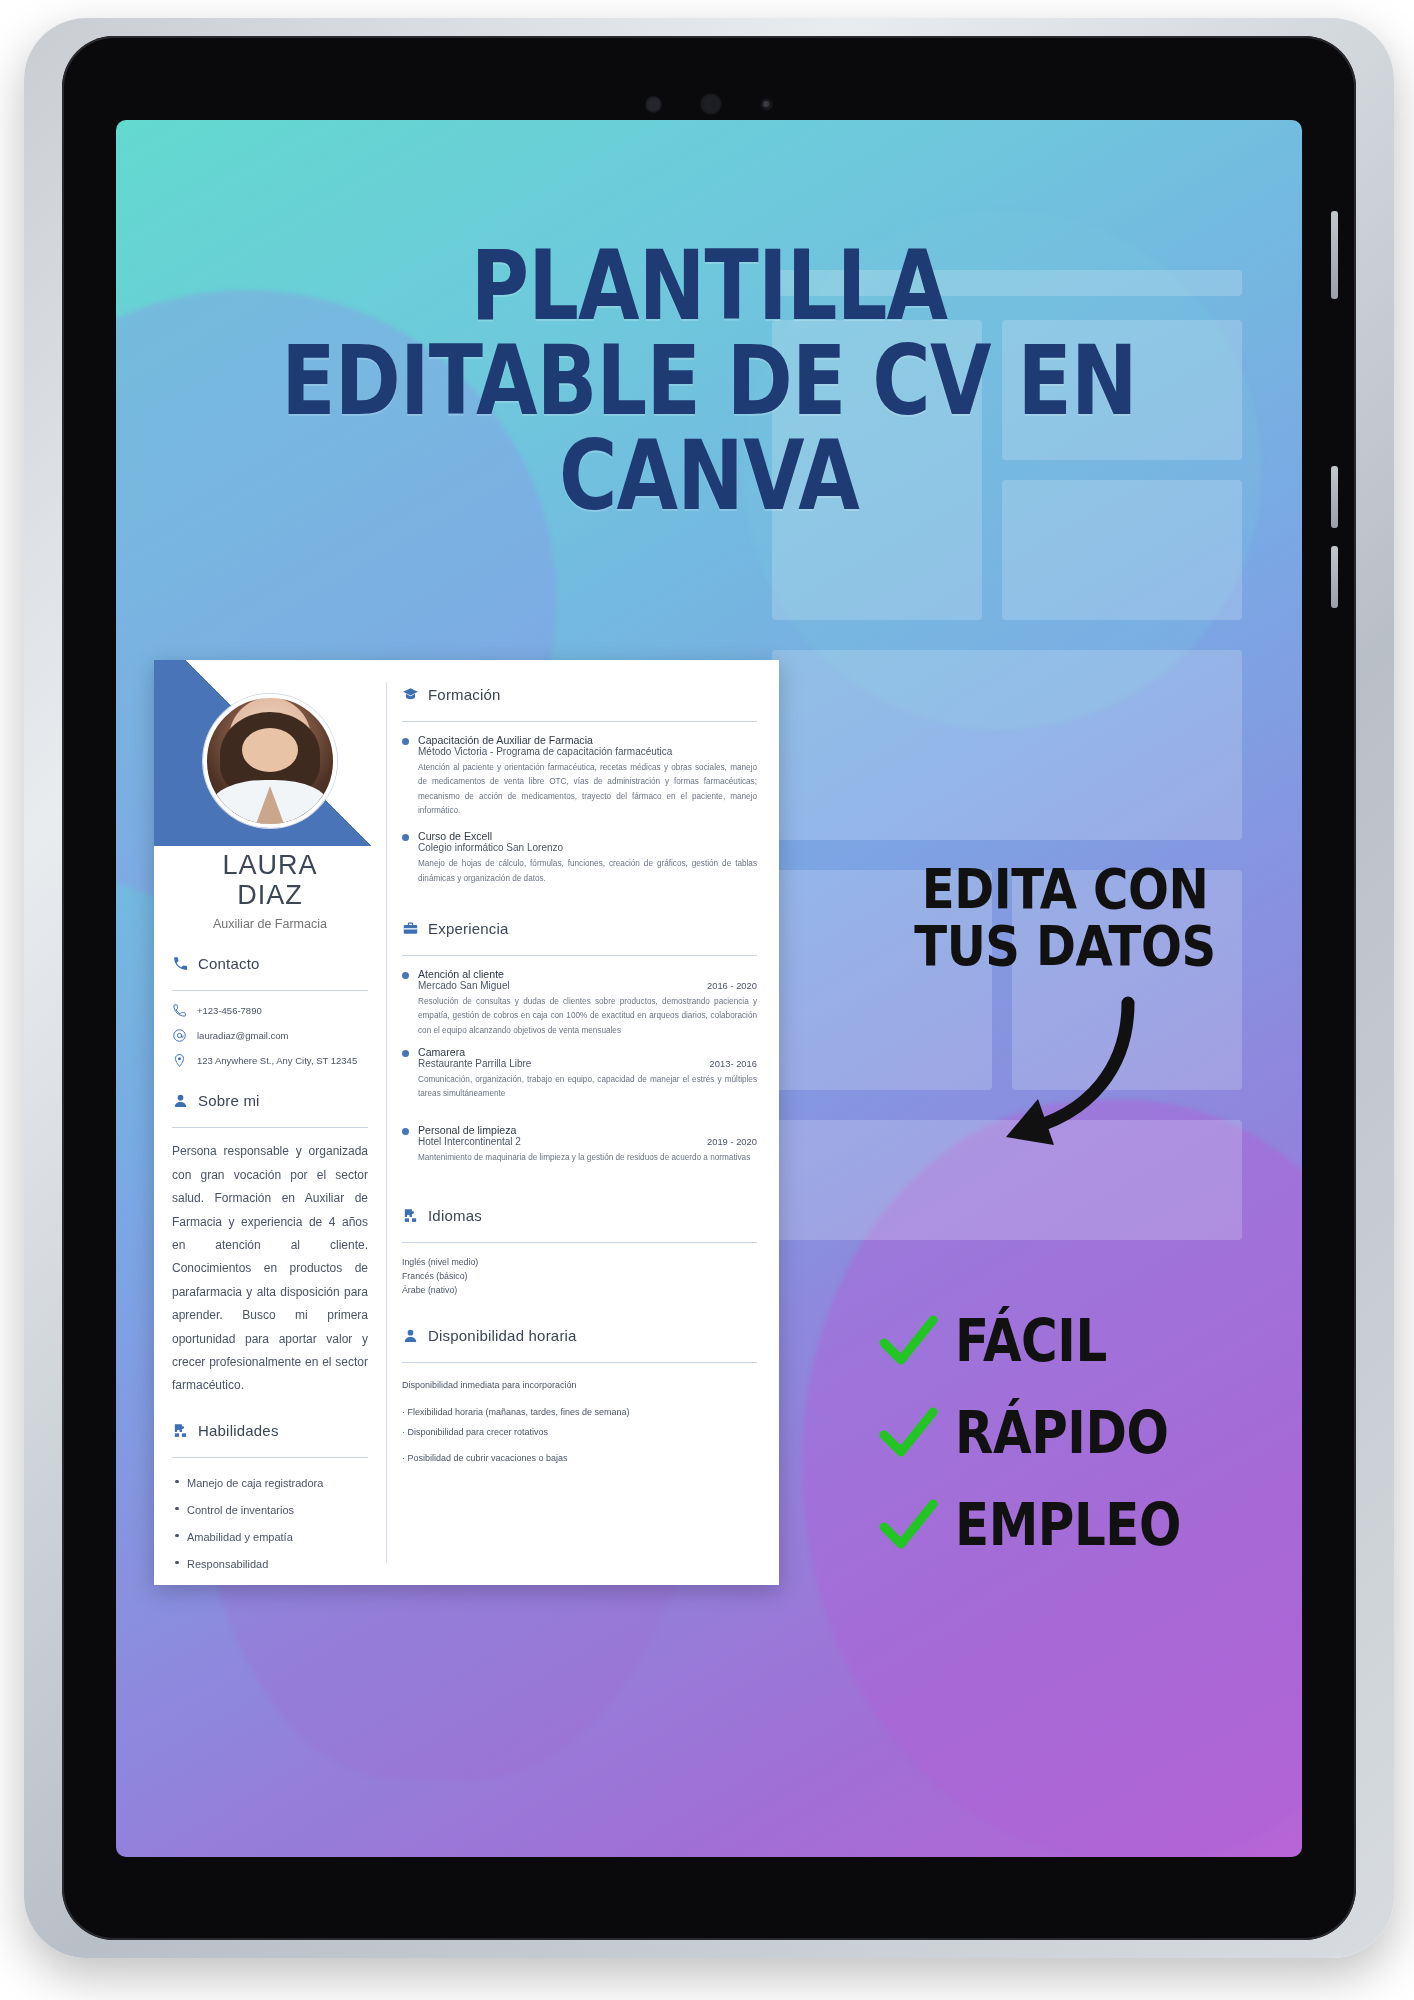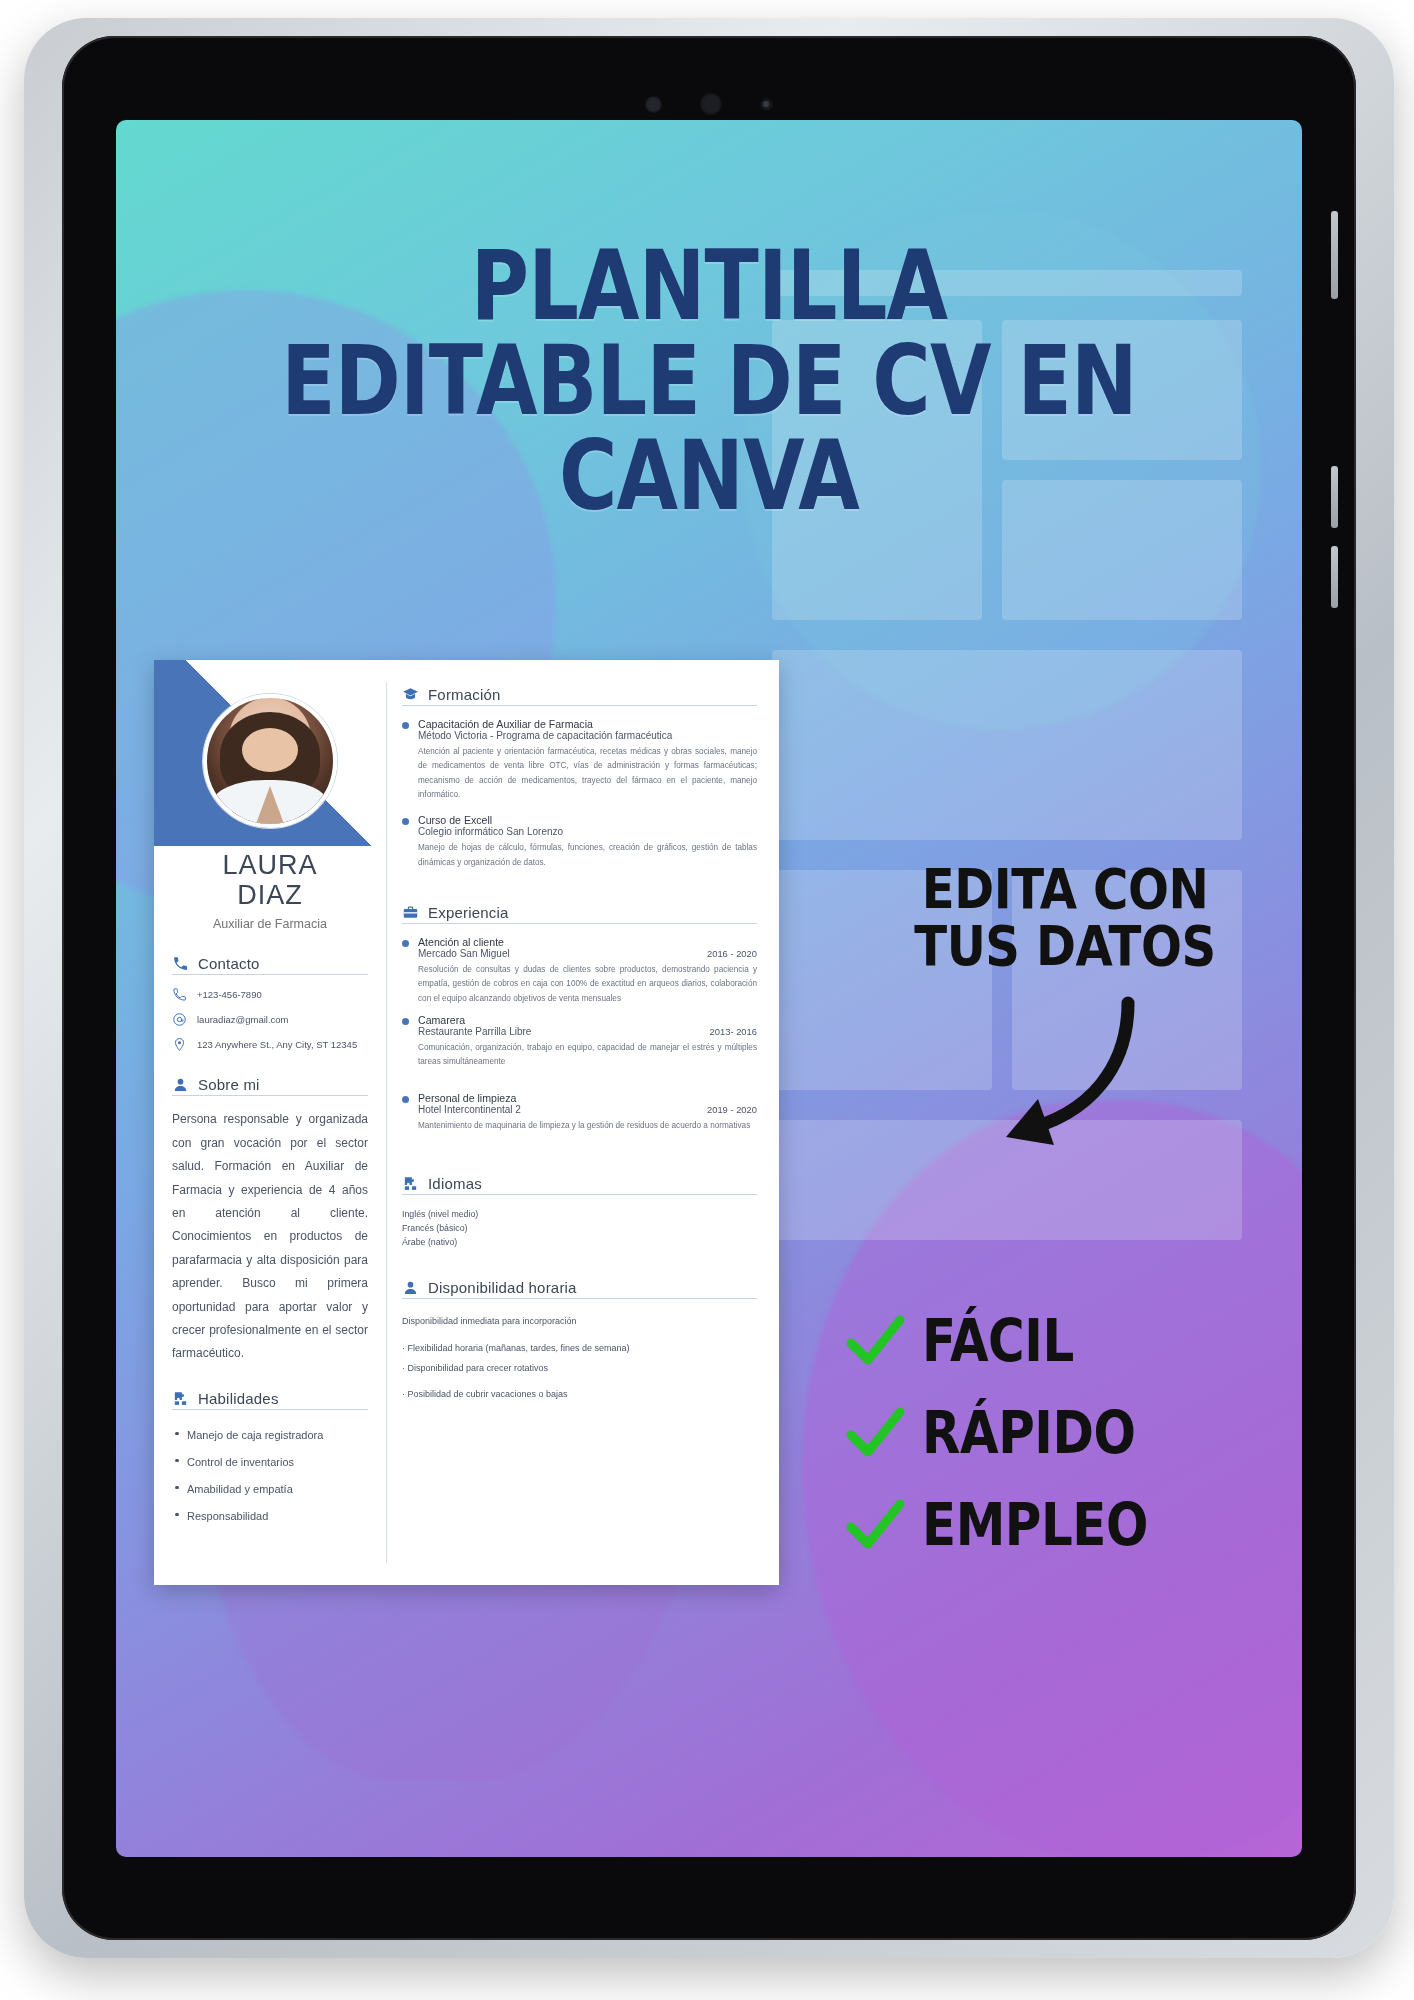--- a/index.html
+++ b/index.html
@@ -79,21 +79,21 @@
   
   .promo-edita {
     position:absolute; right: 22px; top: 740px; width: 430px;
     text-align:center;
     font-family:"DejaVu Sans", sans-serif;
     font-weight:700; font-size: 56px; line-height: 1.02;
     color:#111; transform: scaleX(.86); letter-spacing:-.5px;
   }
   .arrow-svg { position:absolute; right: 160px; top: 875px; width: 200px; height: 170px; }
 
-  .checklist { position:absolute; right: 38px; top: 1175px; width: 420px; }
+  .checklist { position:absolute; right: 5px; top: 1175px; width: 420px; }
   .check-row { display:flex; align-items:center; gap: 16px; height: 92px; }
   .check-mark { width: 62px; height: 62px; flex: 0 0 62px; }
   .check-label {
     font-family:"DejaVu Sans", sans-serif; font-weight: 700;
     font-size: 58px; color:#111; transform: scaleX(.86); transform-origin: left center;
     letter-spacing:-.5px;
   }
 
   
   .cv {
@@ -123,21 +123,21 @@
   }
   .avatar .hair { position:absolute; left:50%; top:14px; transform:translateX(-50%); width:100px; height:86px; border-radius:50% 50% 38% 38%; background:#3f2a20; }
   .avatar .hair::after { content:""; position:absolute; left:22px; top:16px; width:56px; height:44px; border-radius:50%; background:#e8c3a6; }
   .avatar .body { position:absolute; left:50%; bottom:-8px; transform:translateX(-50%); width:116px; height:52px; border-radius:46% 46% 0 0; background:#f2f5f8; }
   .avatar .collar { position:absolute; left:50%; bottom:-8px; transform:translateX(-50%); width:34px; height:46px; background:#caa78c; clip-path: polygon(50% 0,100% 100%,0 100%); }
 
   .cv-name { text-align:center; margin-top: 22px; font-size: 27px; letter-spacing: 1px; color:#3c4656; font-weight: 400; line-height: 1.12; }
   .cv-role { text-align:center; margin-top: 7px; font-size: 12.5px; color:#737373; }
 
   .sec { margin-top: 24px; }
-  .sec-head { display:flex; align-items:center; gap:9px; padding-bottom: 2px; border-bottom: 1px solid #c9d4e2; }
+  .sec-head { display:flex; align-items:center; gap:9px; padding-bottom: 18px; border-bottom: 1px solid #c9d4e2; }
   .sec-ico { width:17px; height:17px; flex:0 0 17px; color:#3d6fb4; }
   .sec-title { font-size: 15px; color:#3c4656; letter-spacing:.2px; }
 
   .contact-list { margin-top: 12px; display:flex; flex-direction:column; gap:10px; }
   .contact-row { display:flex; align-items:center; gap:10px; font-size: 9.5px; color:#4b5466; }
   .contact-row .ci { width:15px; height:15px; flex:0 0 15px; color:#3d6fb4; }
 
   .about-text { margin-top: 12px; font-size: 12px; line-height: 1.95; text-align: justify; color:#4b5466; }
 
   .skill-list { margin-top: 12px; list-style:none; }

